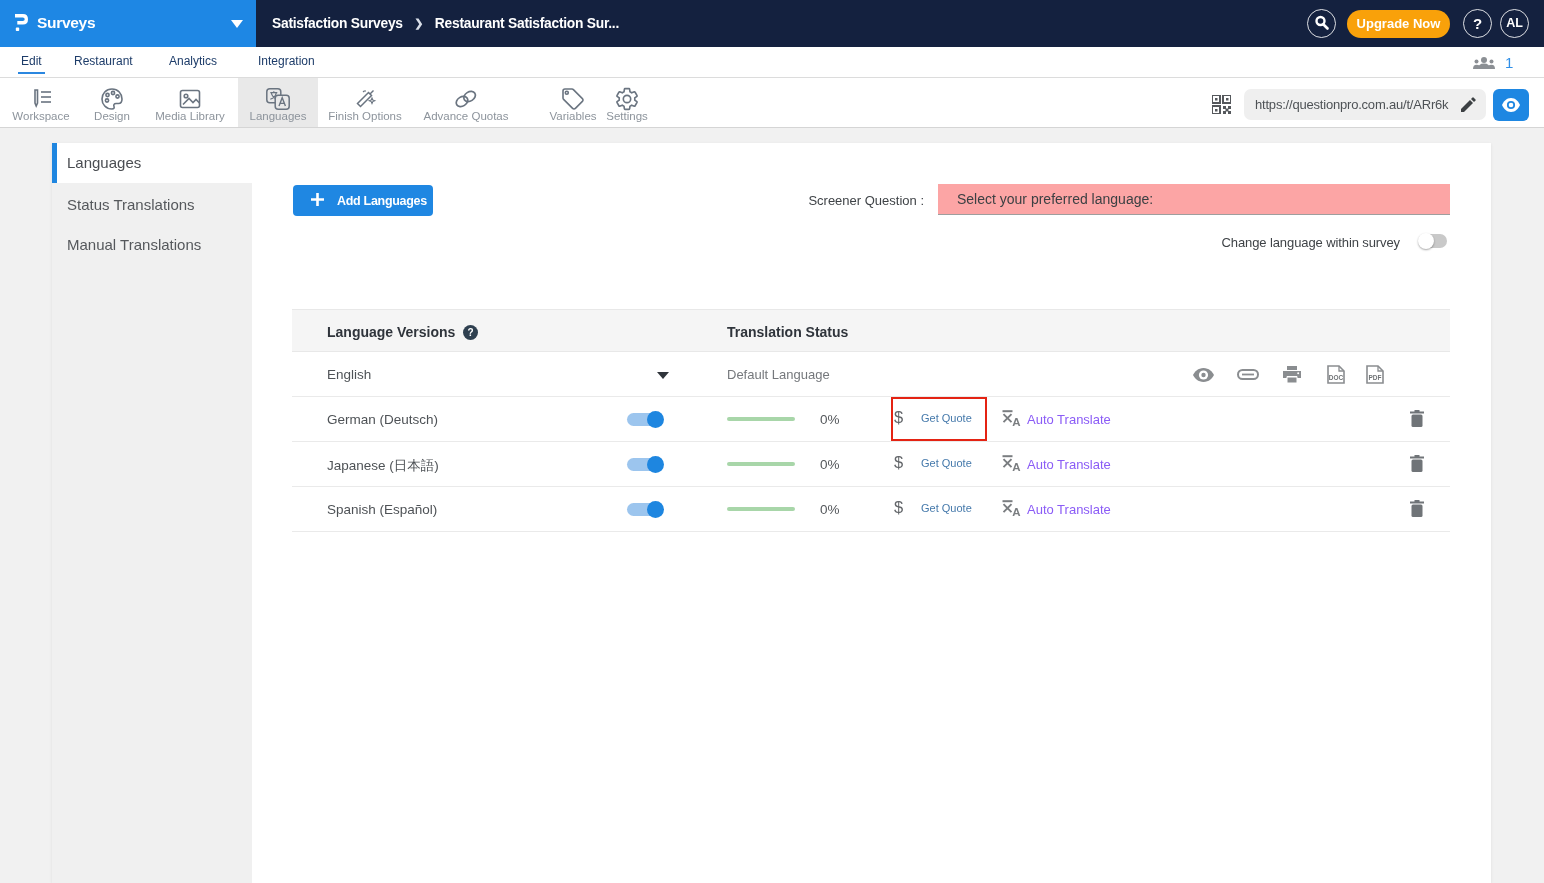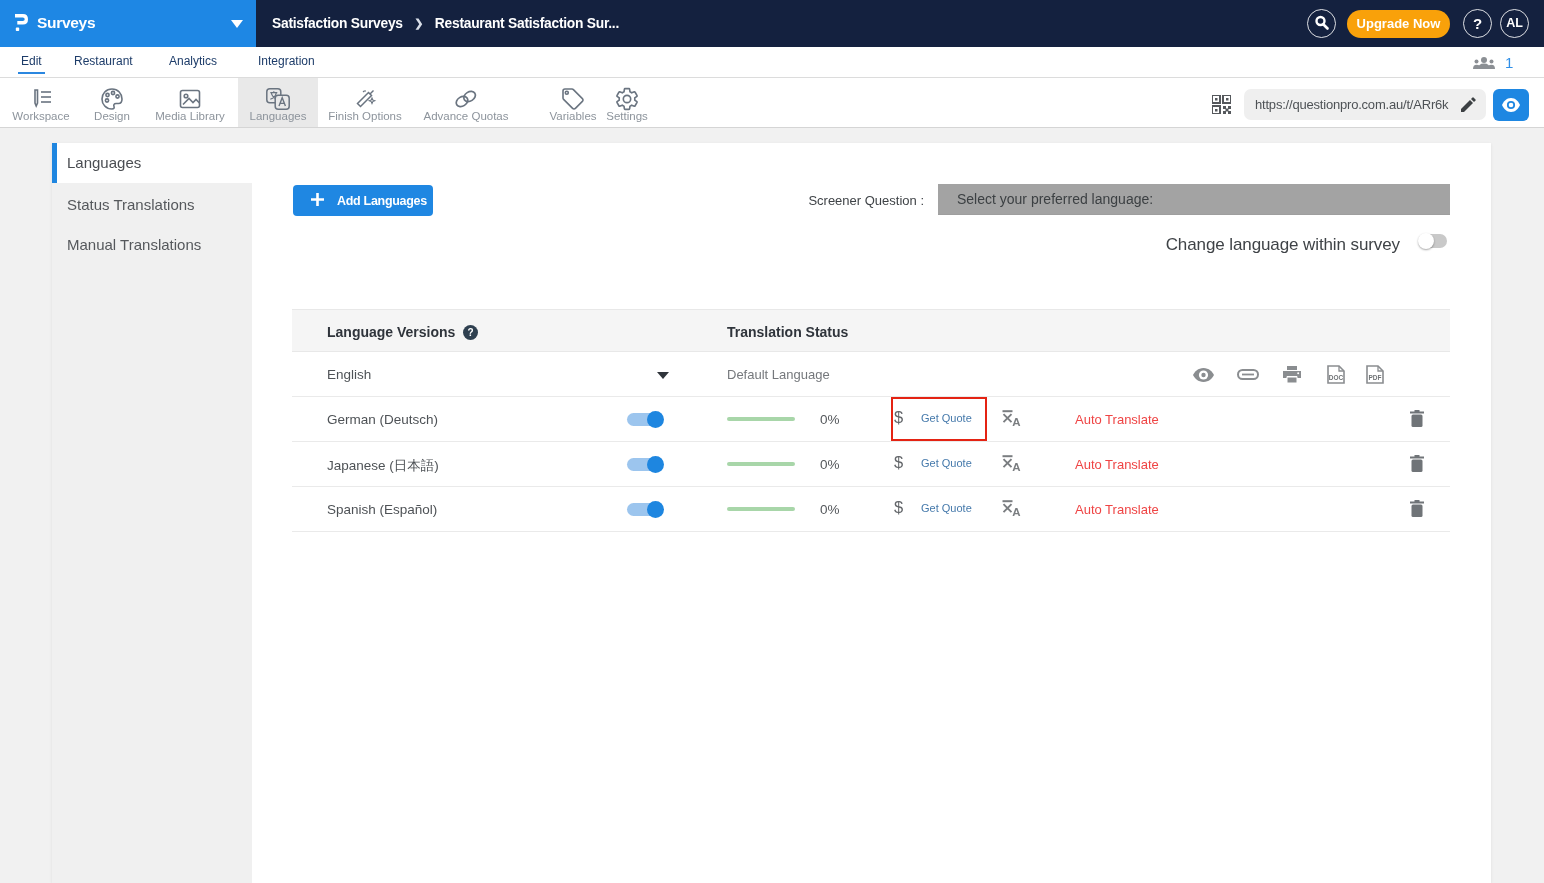--- a/index.html
+++ b/index.html
@@ -36,39 +36,39 @@
 #sidebar { position:absolute; left:0; top:40px; width:200px; height:700px; background:#f0f0f0; }
 .sitem { position:absolute; left:15px; font-size:15px; color:#55585c; }
 #s-active { position:absolute; left:0; top:0; width:200px; height:40px; background:#fff; border-left:5px solid #1f86e0; }
 #s-active span { position:absolute; left:10px; top:11px; font-size:15px; color:#4a4d52; }
 
 #addbtn { position:absolute; left:241px; top:42px; width:140px; height:31px; background:#1f87e2; border-radius:4px; color:#fff; }
 #addbtn .plus { position:absolute; left:17px; top:7px; }
 #addbtn .txt { position:absolute; left:44px; top:9px; font-size:12.5px; font-weight:bold; white-space:nowrap; letter-spacing:-0.3px; }
 
 #screener-lbl { position:absolute; left:742px; top:50px; width:130px; text-align:right; font-size:13px; color:#3f4347; white-space:nowrap; }
-#screener-input { position:absolute; left:886px; top:41px; width:512px; height:31px; background:#a3a3a3; border-bottom:1px solid #9e9e9e; font-size:14px; color:#3c4043; line-height:31px; padding-left:19px; }
-#chg-lbl { position:absolute; left:1000px; top:92px; width:348px; text-align:right; font-size:17px; color:#3f4347; letter-spacing:-0.1px; }
+#screener-input { position:absolute; left:886px; top:41px; width:512px; height:31px; background:#fca5a5; border-bottom:1px solid #9e9e9e; font-size:14px; color:#3c4043; line-height:31px; padding-left:19px; }
+#chg-lbl { position:absolute; left:1000px; top:92px; width:348px; text-align:right; font-size:13px; color:#3f4347; letter-spacing:-0.1px; }
 #chg-toggle { position:absolute; left:1367px; top:91px; width:28px; height:14px; background:#c9c9c9; border-radius:7px; }
 #chg-toggle .knob { position:absolute; left:-1px; top:-1px; width:16px; height:16px; background:#fff; border-radius:50%; box-shadow:0 1px 2px rgba(0,0,0,0.35); }
 
 
 #tbl { position:absolute; left:240px; top:166px; width:1158px; }
 #tbl-head { position:relative; height:43px; background:#f5f5f5; border-top:1px solid #e8e8e8; border-bottom:1px solid #e8e8e8; }
 .th { position:absolute; top:14px; font-size:14px; font-weight:bold; color:#2f343b; }
 .row { position:relative; height:45px; border-bottom:1px solid #eaeaea; }
 .cname { position:absolute; left:35px; top:15px; font-size:13.5px; color:#4e5256; }
 .toggle-on { position:absolute; left:335px; top:16px; width:35px; height:13px; background:#9cc5ee; border-radius:7px; }
 .toggle-on .knob { position:absolute; right:-2px; top:-2px; width:17px; height:17px; background:#1e86e0; border-radius:50%; }
 .prog { position:absolute; left:435px; top:20px; width:68px; height:4px; background:#a8d6a9; border-radius:2px; }
 .pct { position:absolute; left:528px; top:15px; font-size:13.5px; color:#55585c; }
 .dollar { position:absolute; left:602px; top:11px; font-size:16.5px; color:#63666a; }
 .gq { position:absolute; left:629px; top:15px; font-size:11px; color:#4579ab; }
 .at-ic { position:absolute; left:710px; top:12px; }
-.at { position:absolute; left:735px; top:15px; font-size:13px; color:#ef4444;margin-left:48px; }
+.at { position:absolute; left:735px; top:15px; font-size:13px; color:#8b5cf6; }
 .trash { position:absolute; left:1118px; top:13px; }
 #redbox { position:absolute; left:599px; top:0px; width:96px; height:44px; border:2px solid #e42313; }
 .caret-dn { width:0; height:0; border-left:6px solid transparent; border-right:6px solid transparent; border-top:7px solid #2f343b; }
 </style>
 </head>
 <body>
 <div id="app">
 
   <div id="topbar">
     <div id="logoarea">

